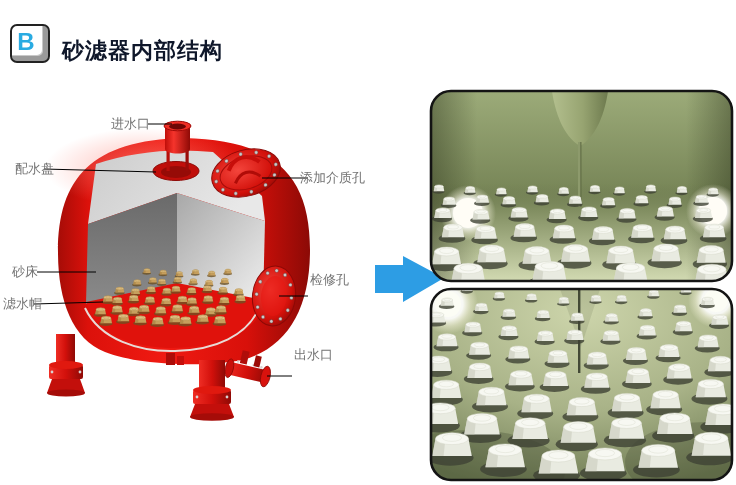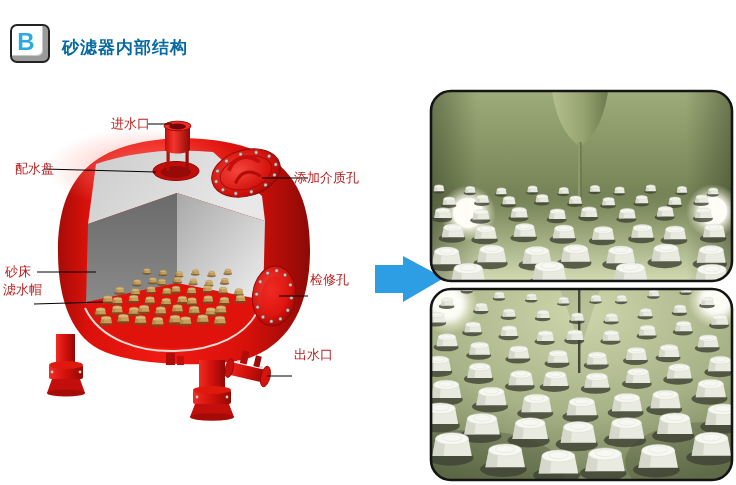--- a/index.html
+++ b/index.html
@@ -9,30 +9,30 @@
 
   
   .badge{position:absolute;left:10px;top:24px;width:36px;height:35px;
          background:#fff;border:2px solid #222;border-radius:7px;
          box-shadow:inset -5px -5px 0 #9a9a9a, inset -6px -6px 0 #c8c8c8;
          display:flex;align-items:center;justify-content:center;}
   .badge-letter{display:block;margin:-4px 4px 0 -4px;
          font-size:24px;font-weight:bold;color:#29abe2;line-height:1;}
 
   .title{position:absolute;left:62px;top:36px;margin:0;
-         font-size:17px;font-weight:bold;color:#0369a1;letter-spacing:1px;}
+         font-size:22px;font-weight:bold;color:#0f172a;letter-spacing:1px;}
 
   
   .lbl{position:absolute;font-family:"DejaVu Serif",serif;
-       font-size:13px;color:#b91c1c;white-space:nowrap;line-height:1.05;}
+       font-size:13px;color:#737373;white-space:nowrap;line-height:1.05;}
   #lbl-0{left:111px;top:117px}
   #lbl-1{left:15px;top:162px}
-  #lbl-2{left:294px;top:171px}
-  #lbl-3{left:5px;top:265px}
-  #lbl-4{left:3px;top:283px}
+  #lbl-2{left:300px;top:171px}
+  #lbl-3{left:12px;top:265px}
+  #lbl-4{left:3px;top:297px}
   #lbl-5{left:310px;top:273px}
   #lbl-6{left:294px;top:348px}
 
   svg{position:absolute;left:0;top:0;}
 </style>
 </head>
 <body>
 
 <div class="page">
 

